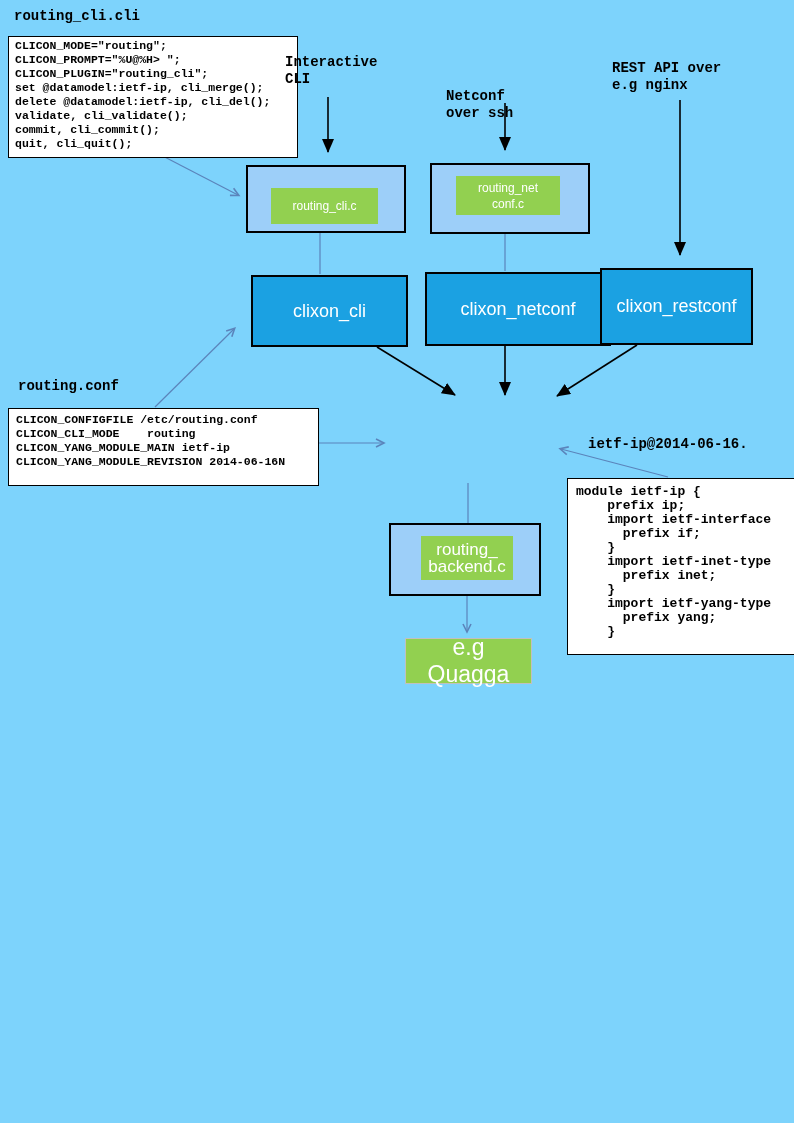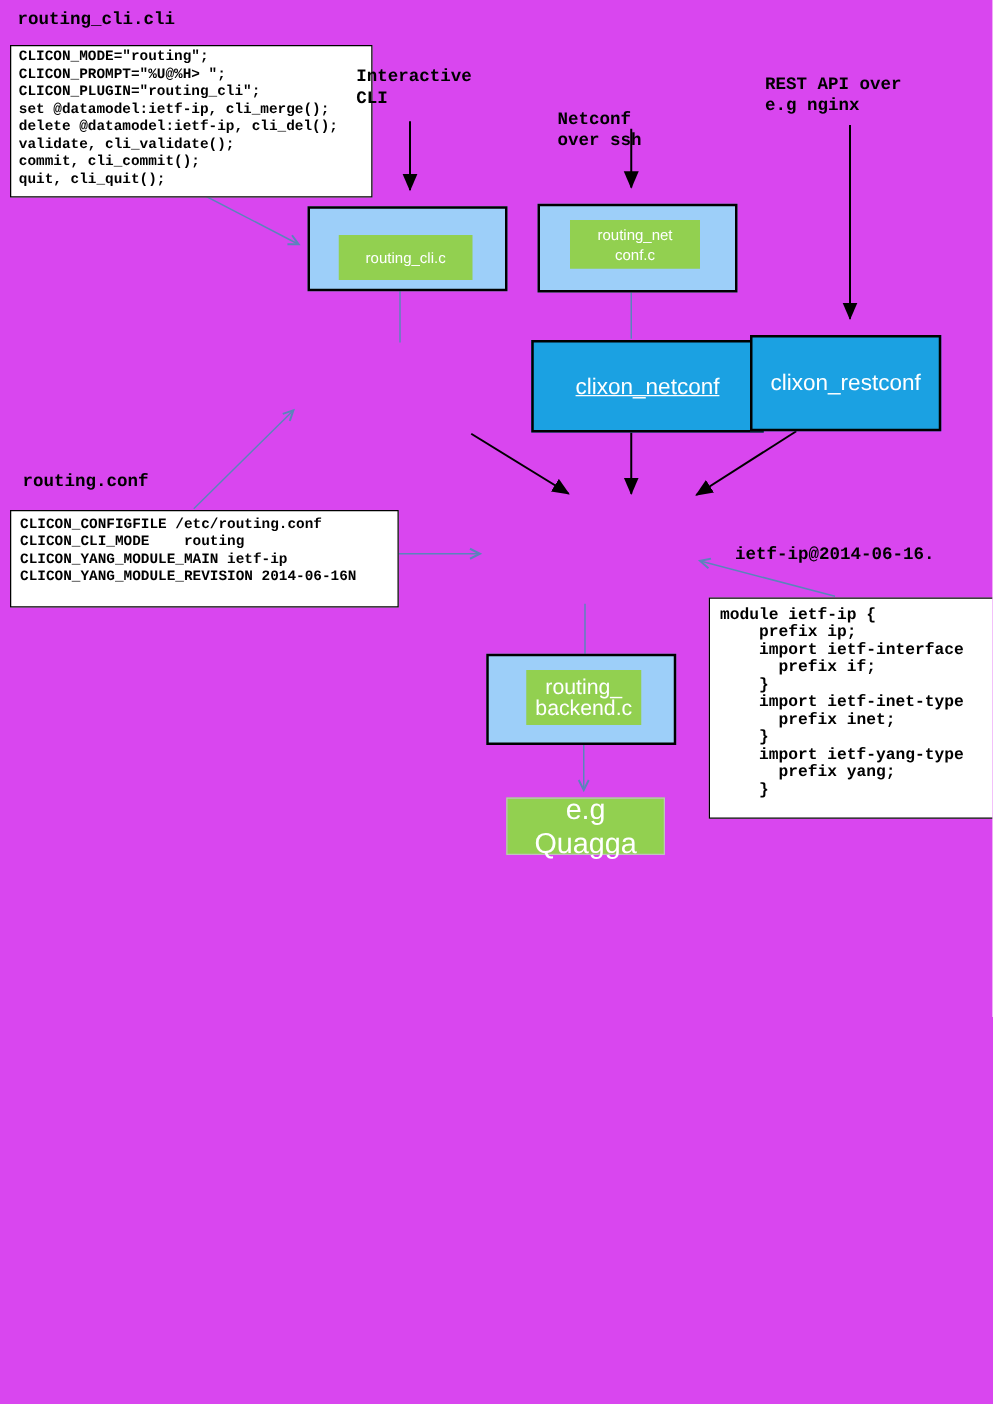--- a/index.html
+++ b/index.html
@@ -1,16 +1,16 @@
 <!DOCTYPE html>
 <html><head>
 <meta charset="utf-8">
 <style>
   html,body{margin:0;padding:0;background:#ffffff;}
-  .page{position:relative;width:794px;height:1123px;background:#d946ef;overflow:hidden;
+  .page{position:relative;width:794px;height:1123px;background:#7dd3fc;overflow:hidden;
         font-family:"Liberation Sans",sans-serif;}
   .mono{font-family:"Liberation Mono","DejaVu Sans Mono",monospace;font-weight:bold;color:#000;}
   .codebox{position:absolute;border:1px solid #000;background:#fff;
            font-family:"Liberation Mono","DejaVu Sans Mono",monospace;font-weight:bold;
            white-space:pre;color:#000;}
   .title{position:absolute;font-size:14px;white-space:pre;}
   .freelabel{position:absolute;text-align:left;font-size:14px;line-height:17px;white-space:pre-line;}
   .bignode{position:absolute;background:#1BA1E2;border:2px solid #000;color:#fff;
            display:flex;align-items:center;justify-content:center;font-size:18px;
            text-align:center;white-space:pre-line;box-sizing:border-box;}
@@ -68,21 +68,22 @@
   <div class="freelabel mono" style="left:612px;top:60px;width:135px;">REST API over
 e.g nginx</div>
 
   <div class="pluginbox" style="left:246px;top:165px;width:160px;height:68px;"></div>
   <div class="greennode" style="left:271px;top:188px;width:107px;height:36px;font-size:12px;">routing_cli.c</div>
 
   <div class="pluginbox" style="left:430px;top:163px;width:160px;height:71px;"></div>
   <div class="greennode" style="left:456px;top:176px;width:104px;height:39px;font-size:12px;line-height:16px;">routing_net
 conf.c</div>
 
-  <div class="bignode" style="left:425px;top:272px;width:186px;height:74px;text-decoration:underline;">clixon_netconf</div>
+  <div class="bignode" style="left:251px;top:275px;width:157px;height:72px;">clixon_cli</div>
+  <div class="bignode" style="left:425px;top:272px;width:186px;height:74px;">clixon_netconf</div>
   <div class="bignode" style="left:600px;top:268px;width:153px;height:77px;">clixon_restconf</div>
 
   <div class="title mono" style="left:18px;top:378px;text-align:center;">routing.conf</div>
   <div class="codebox" style="left:8px;top:408px;width:295px;height:68px;font-size:11.5px;line-height:14px;padding:4px 7px;">CLICON_CONFIGFILE /etc/routing.conf
 CLICON_CLI_MODE    routing
 CLICON_YANG_MODULE_MAIN ietf-ip
 CLICON_YANG_MODULE_REVISION 2014-06-16N</div>
 
 
   <div class="title mono" style="left:588px;top:436px;">ietf-ip@2014-06-16.</div>

